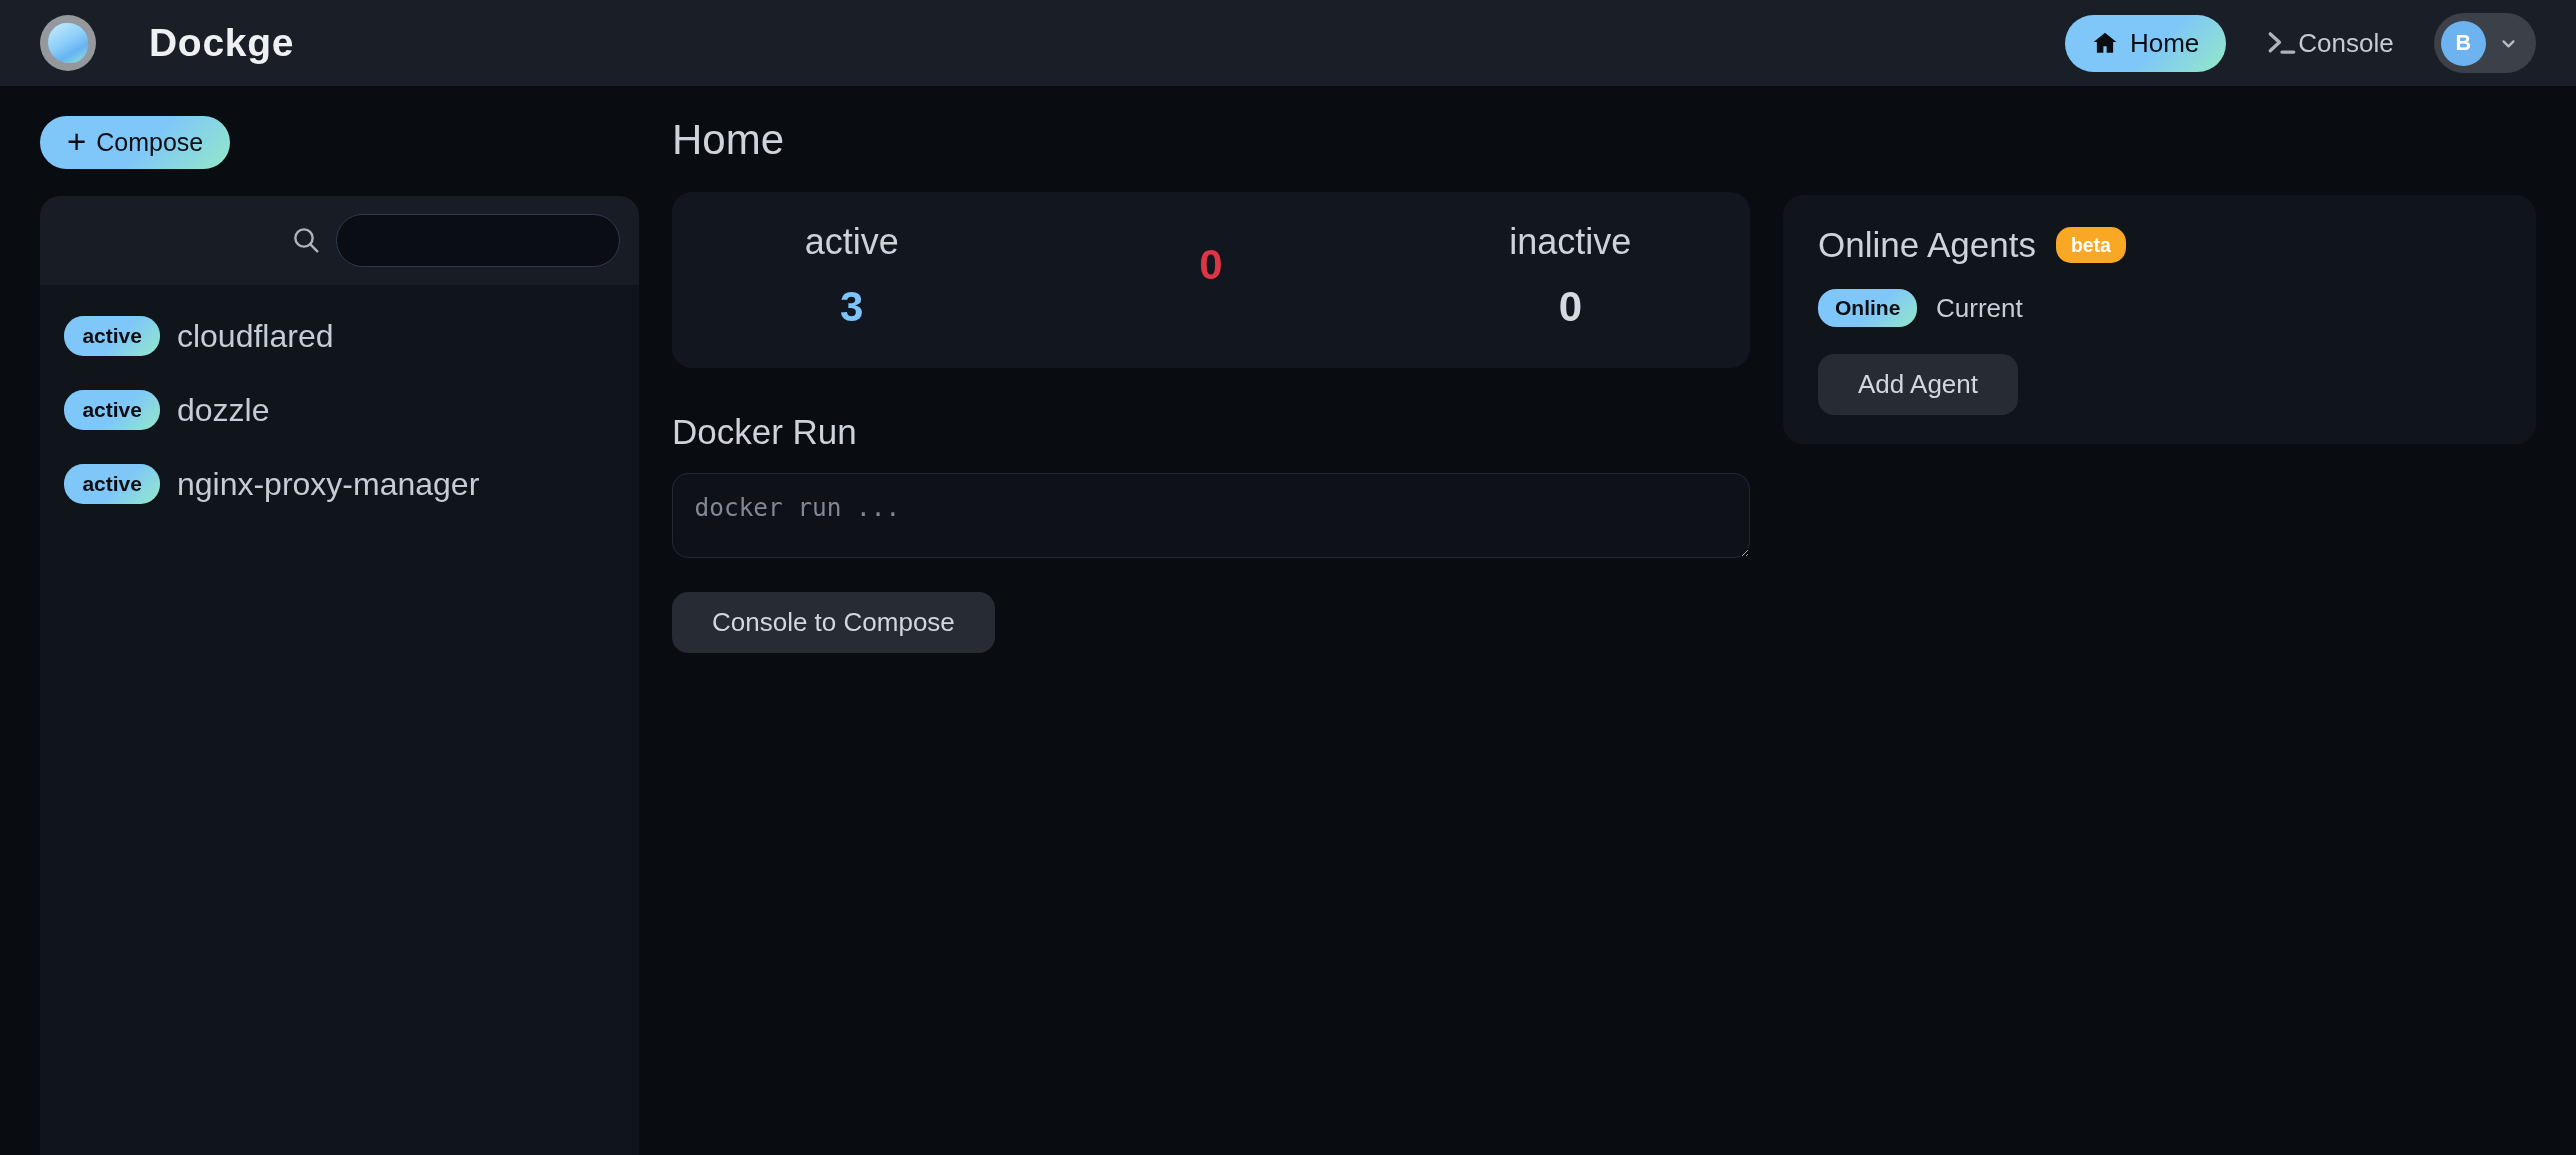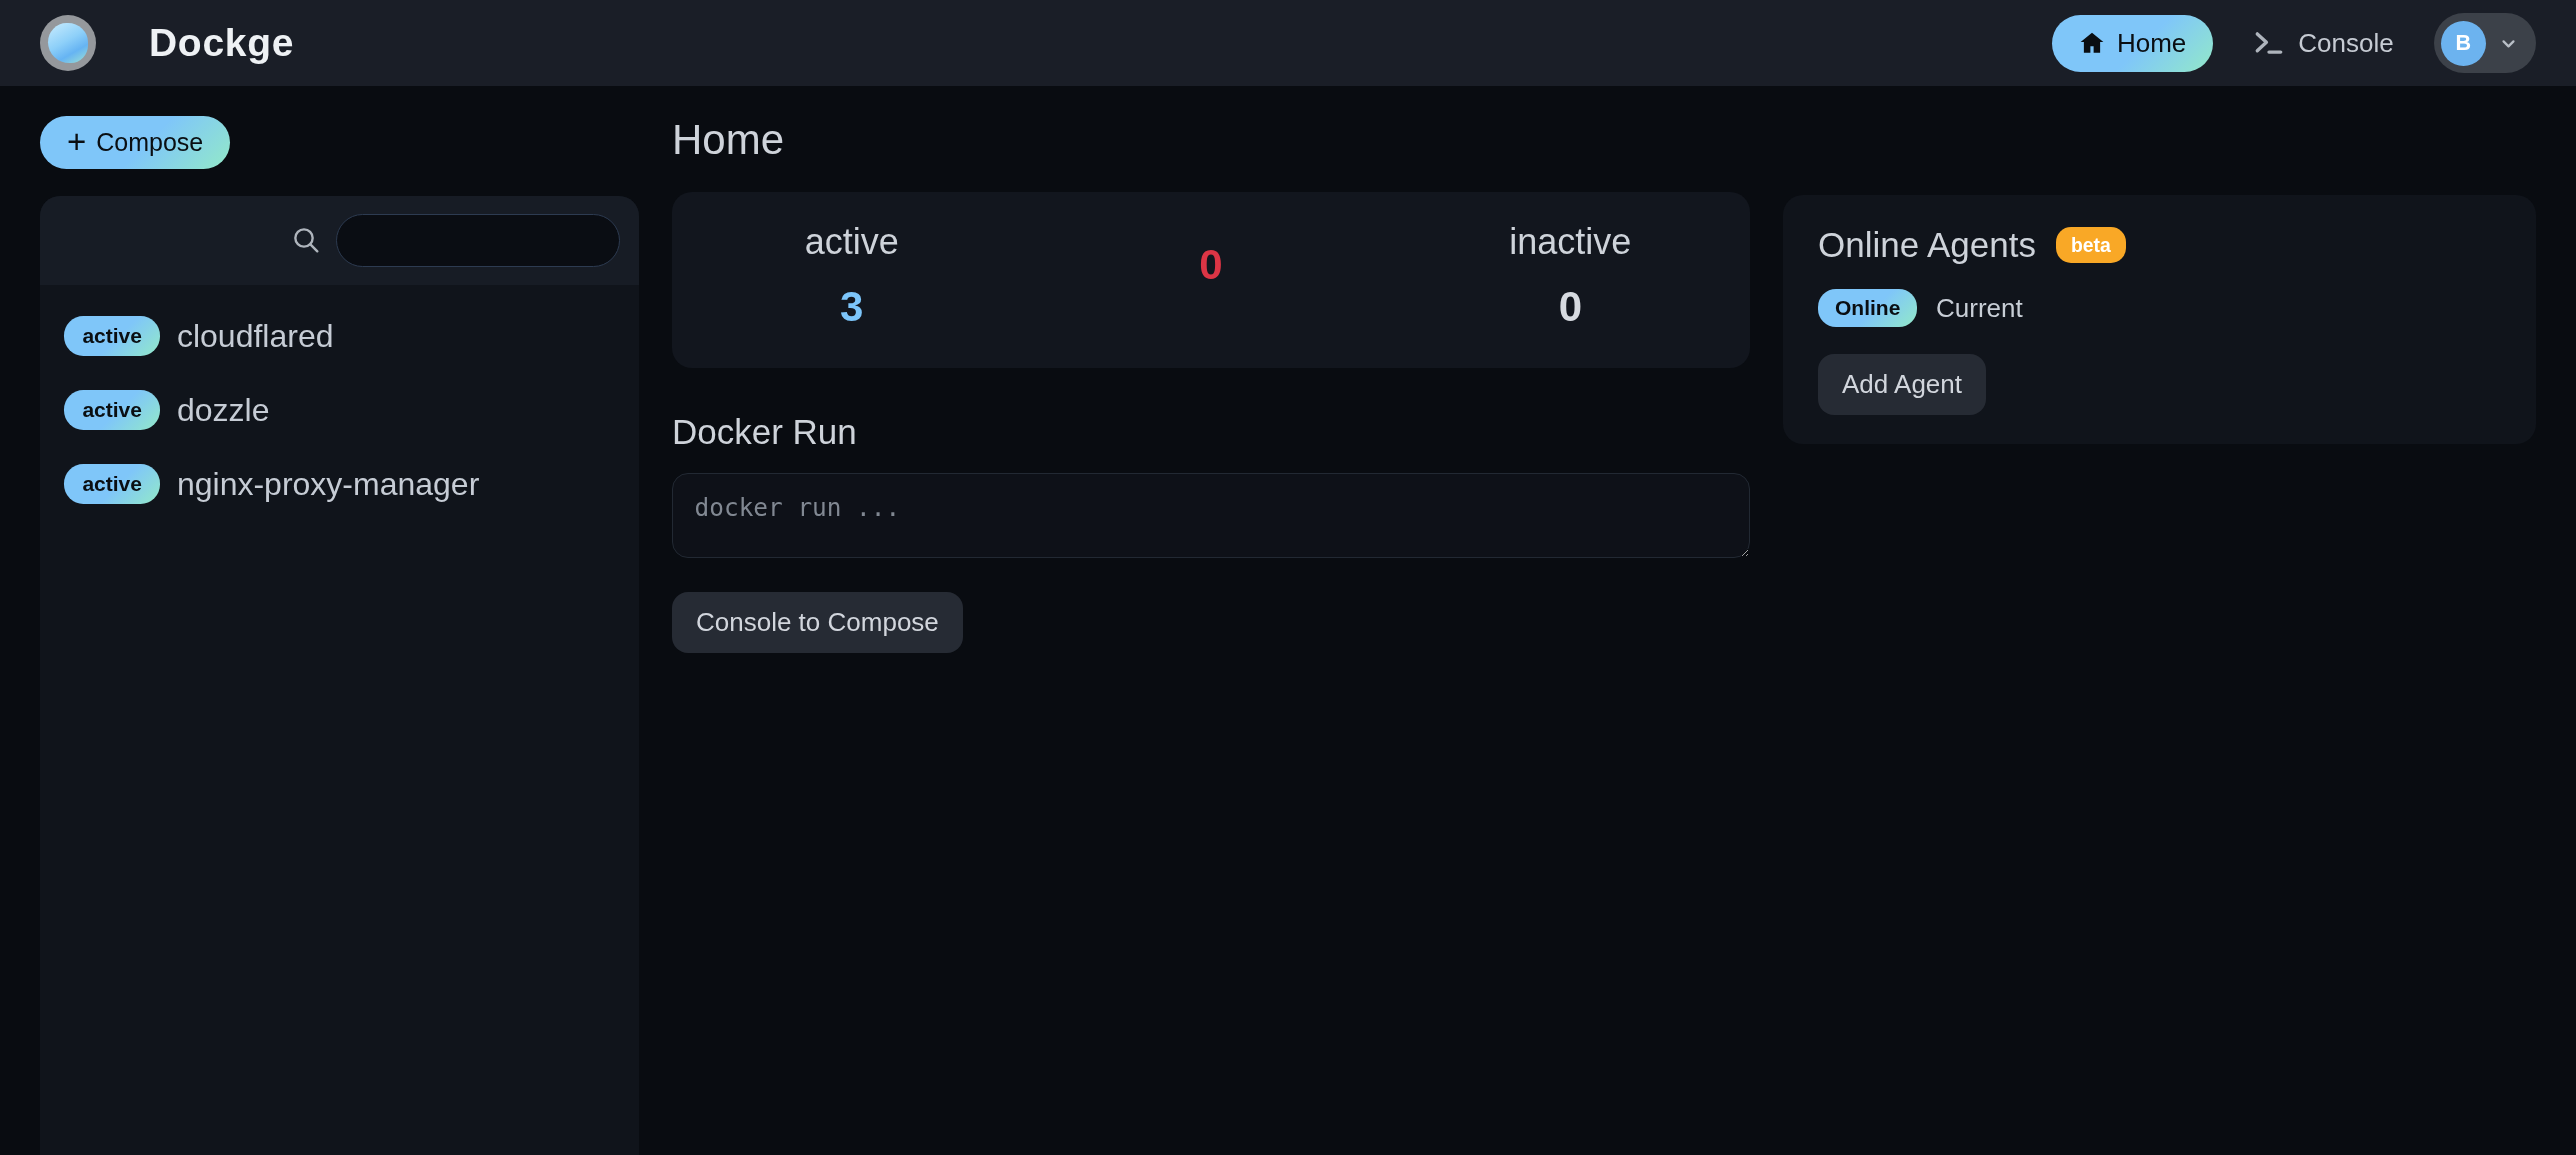--- a/index.html
+++ b/index.html
@@ -41,21 +41,21 @@
     color: #0a0e12;
     border: none;
     border-radius: 29px;
     padding: 13px 27px;
     font-size: 26px;
     font-family: "Liberation Sans", sans-serif;
     cursor: pointer;
   }
   .home-icon-svg { width: 26px; height: 26px; display: block; }
   .console-link {
-    display: inline-flex; align-items: center; gap: 13px;
+    display: inline-flex; align-items: center; 
     color: #c6cbd3; font-size: 26px; cursor: pointer;
   }
   .terminal-glyph {
     color: #aeb4bc; font-size: 24.4px; font-weight: 700;
     letter-spacing: 1.4px;
     display: inline-flex; align-items: center;
   }
   .terminal-glyph svg { width: 32px; height: 26px; display: block; }
   .user-menu {
     display: inline-flex; align-items: center; gap: 14.4px;
@@ -180,21 +180,21 @@
     font-size: 24.4px;
     color: #dde1e7;
   }
   .docker-run-textarea::placeholder { color: #818892; }
   .btn-secondary {
     display: inline-block;
     background: #262b34;
     color: #d2d6dd;
     border: none;
     border-radius: 16px;
-    padding: 15px 24px;
+    padding: 15px 40px;
     font-size: 26px;
     font-family: "Liberation Sans", sans-serif;
     cursor: pointer;
   }
   .convert-btn { margin-top: 32px; }
 
   
   .agents-col { flex: 1 1 auto; padding-left: 33px; padding-right: 40px; }
   .agents-panel {
     margin-top: 109px;

